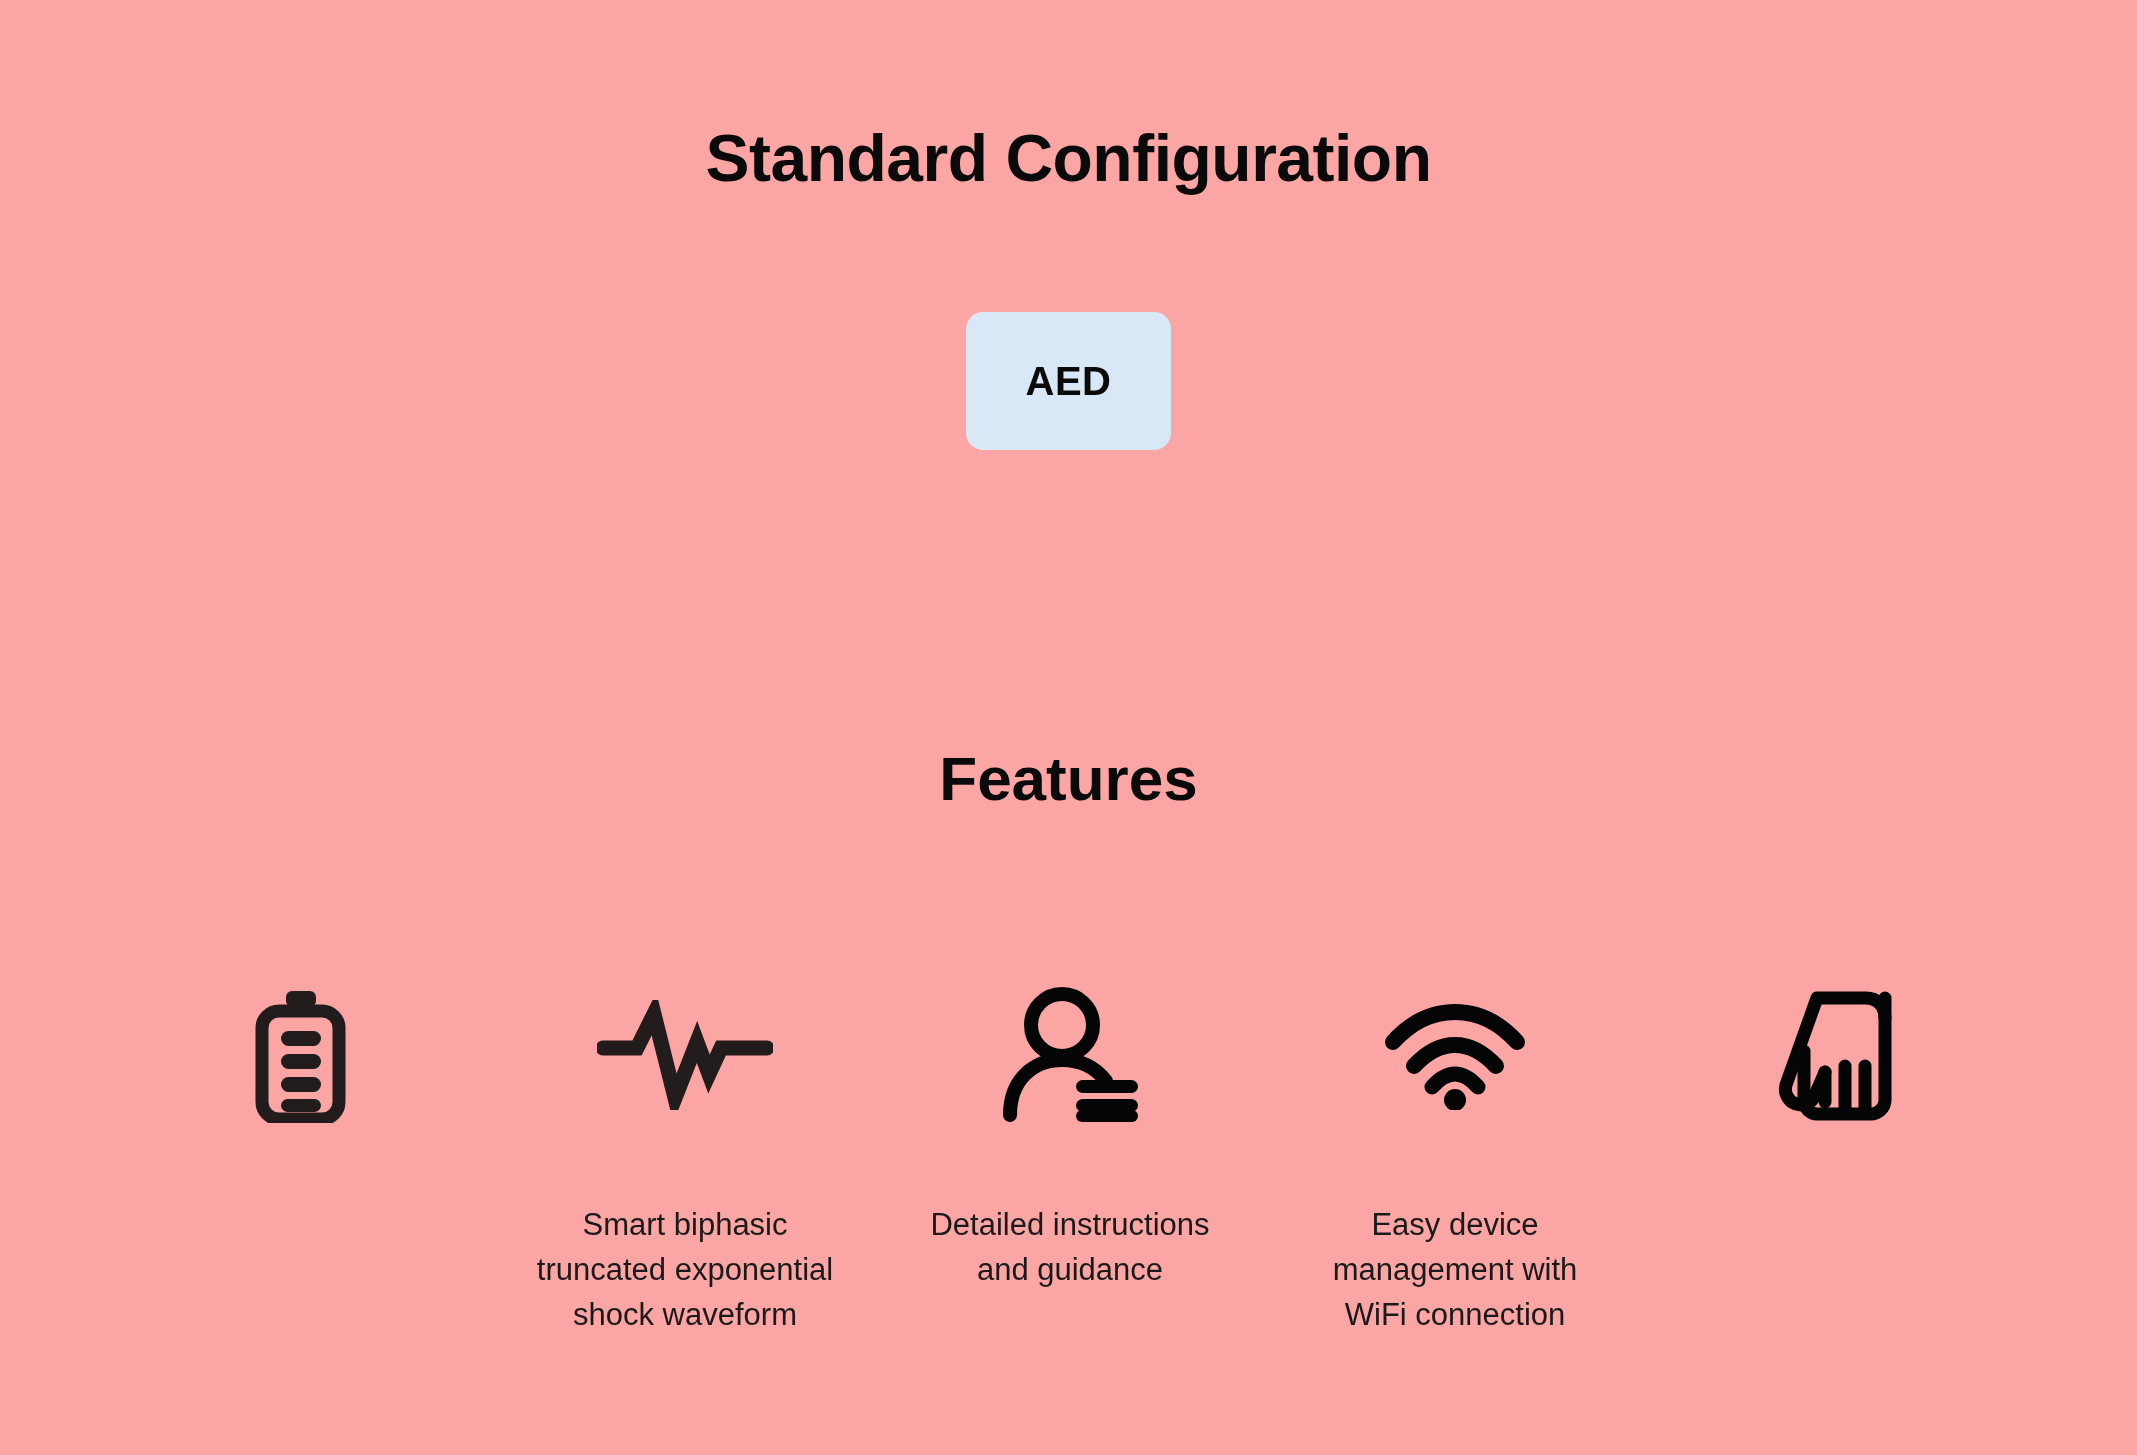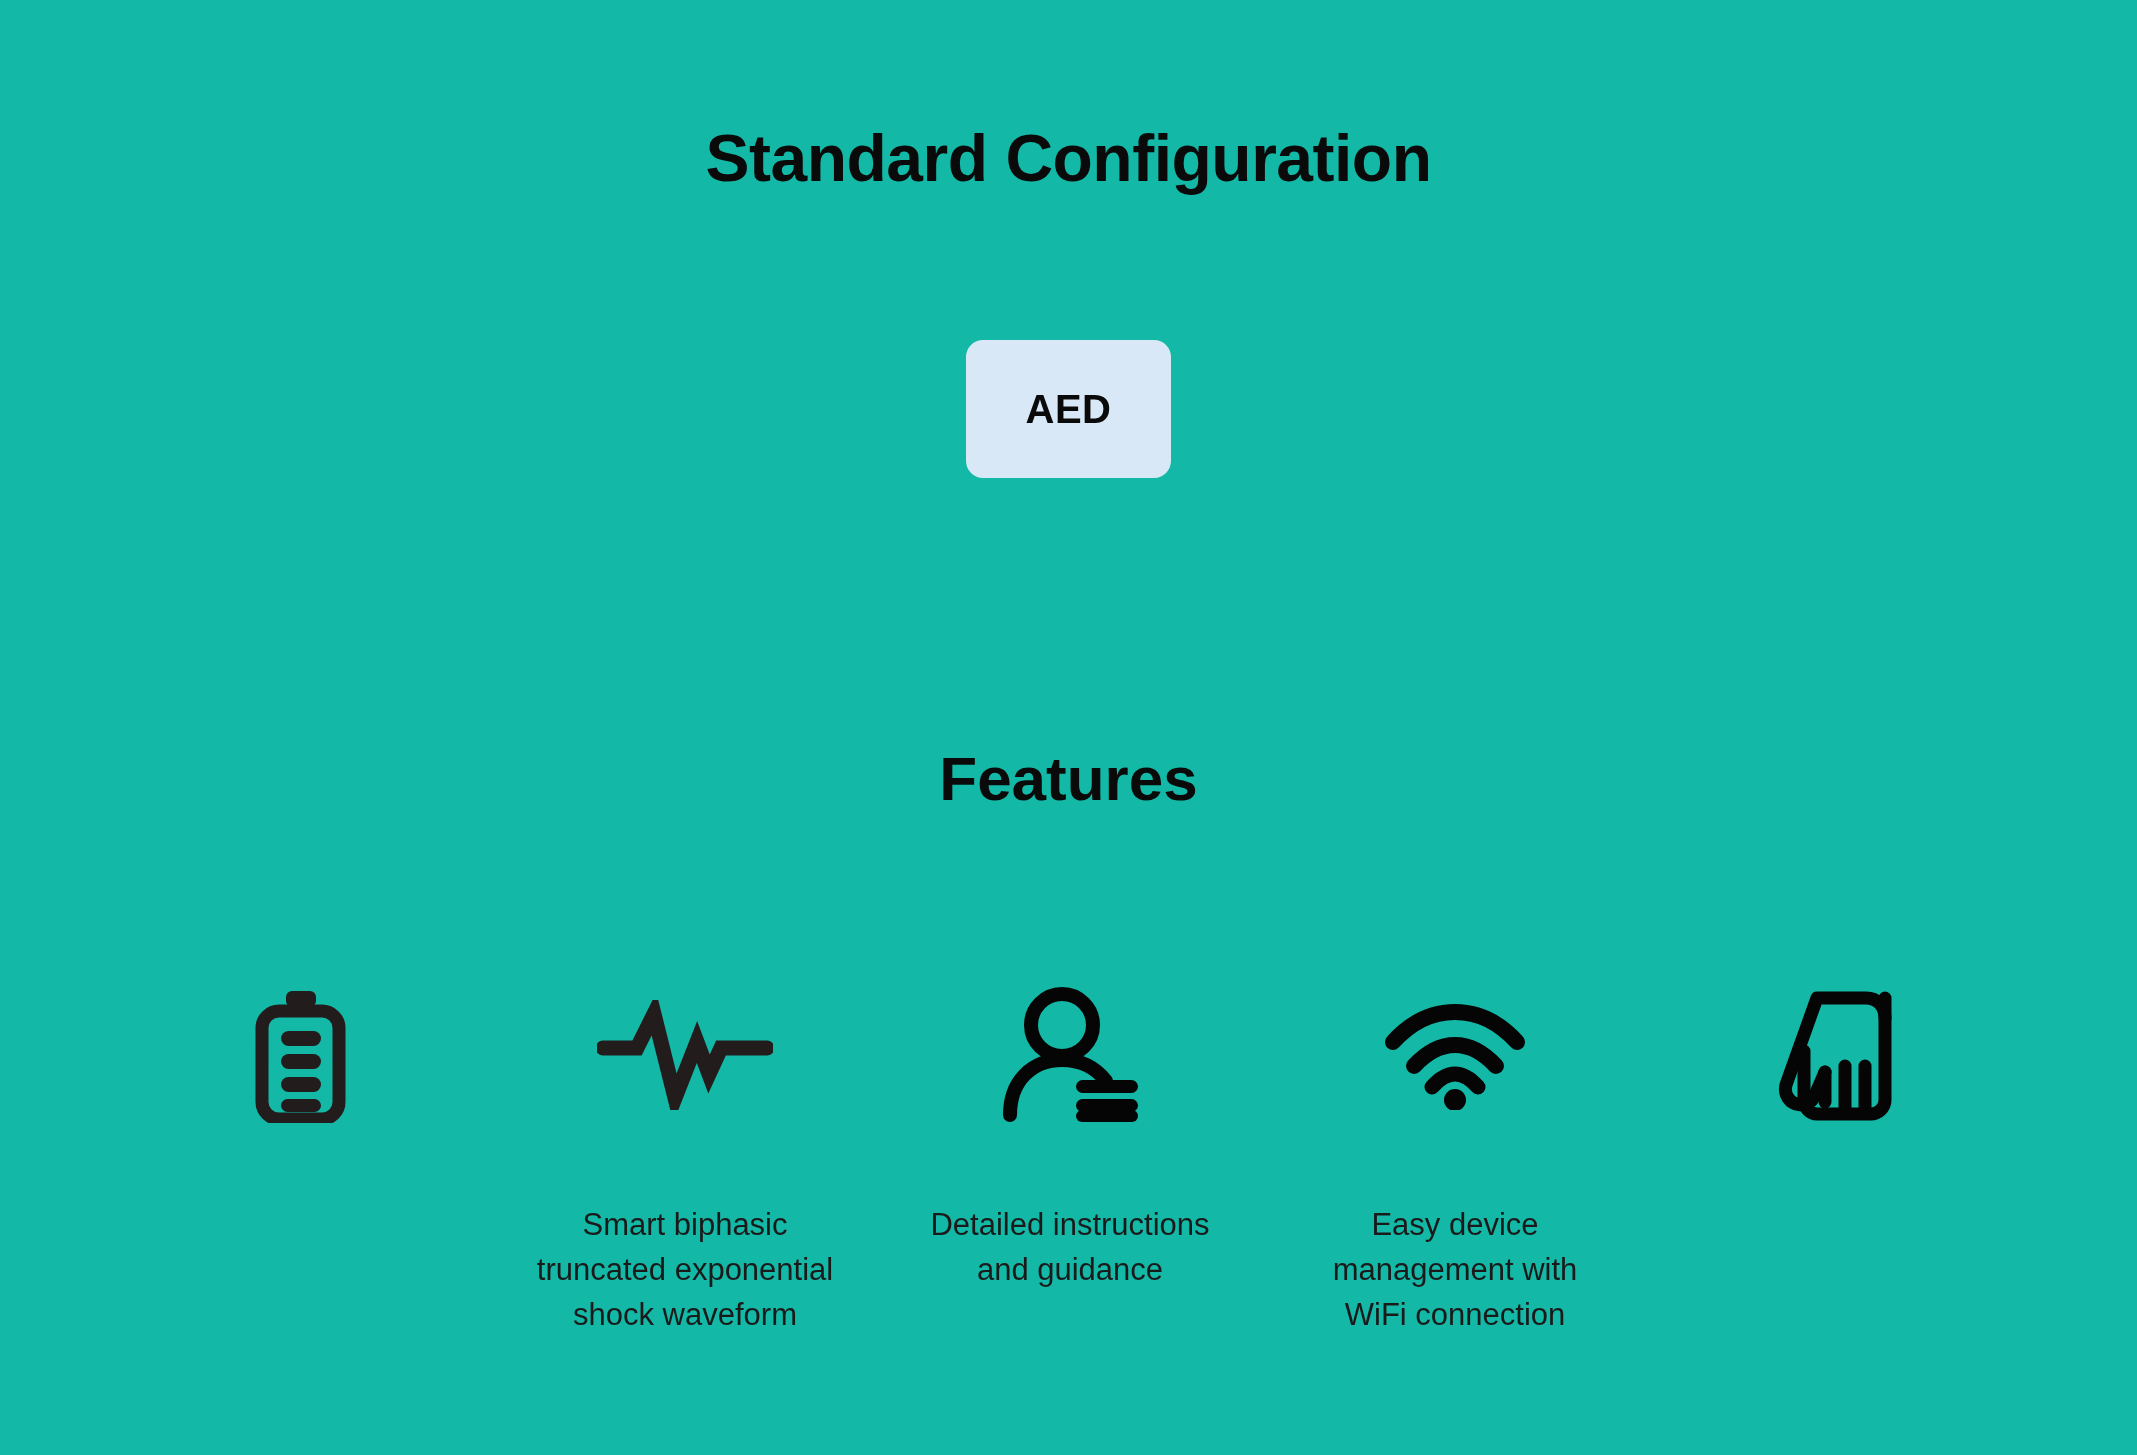--- a/index.html
+++ b/index.html
@@ -12,41 +12,41 @@
     height: 1455px;
     font-family: "Liberation Sans", sans-serif;
     color: #111111;
     overflow: hidden;
     position: relative;
   }
   .page {
     position: relative;
     width: 2137px;
     height: 1455px;
-    background: #14b8a6;
+    background: #fca5a5;
   }
 
   
   .page-title {
     position: absolute;
     top: 122px;
     left: 0;
     width: 2137px;
     text-align: center;
     font-size: 66px;
     font-weight: bold;
     letter-spacing: -0.5px;
     color: #0a0a0a;
     line-height: 1.1;
   }
 
   
   .config-row {
     position: absolute;
-    top: 340px;
+    top: 312px;
     left: 0;
     width: 2137px;
     display: flex;
     justify-content: center;
     align-items: flex-start;
   }
   .config-badge {
     width: 205px;
     height: 138px;
     background: #d9e8f6;

